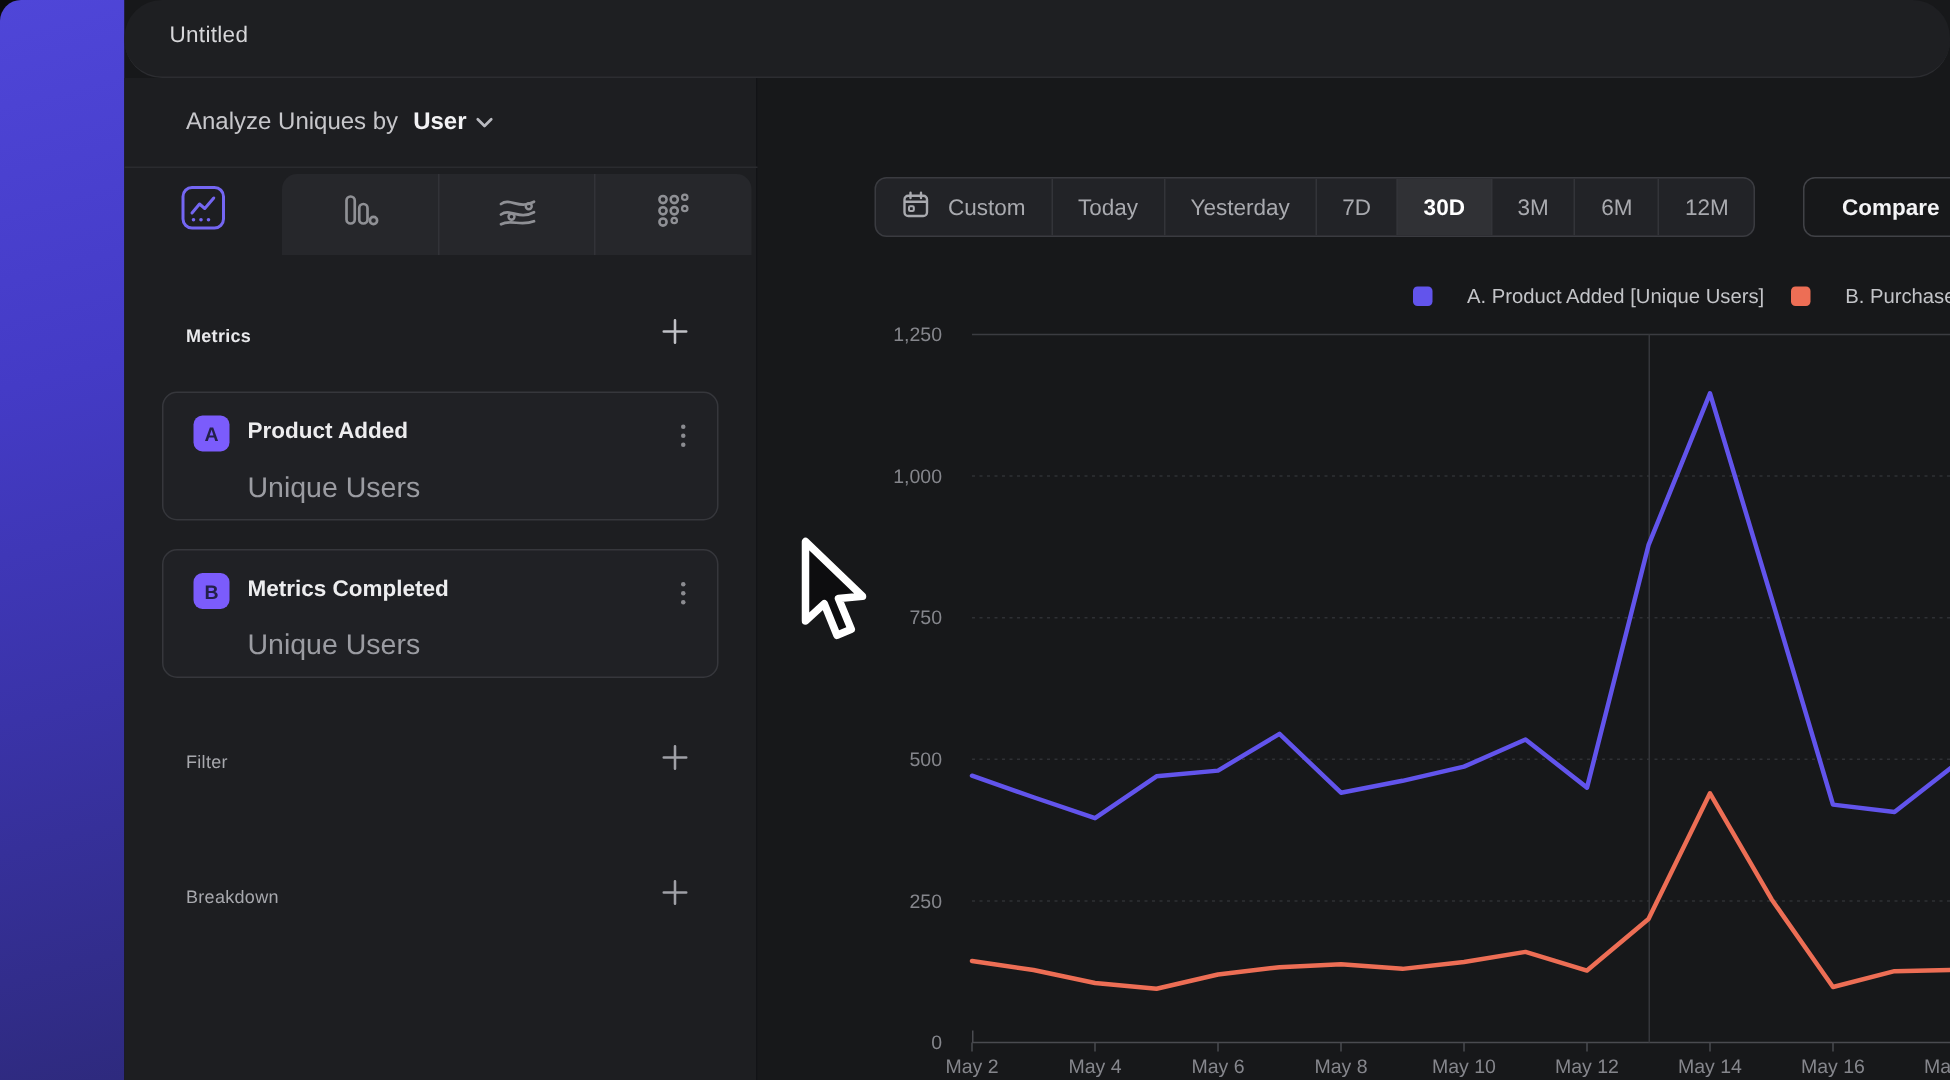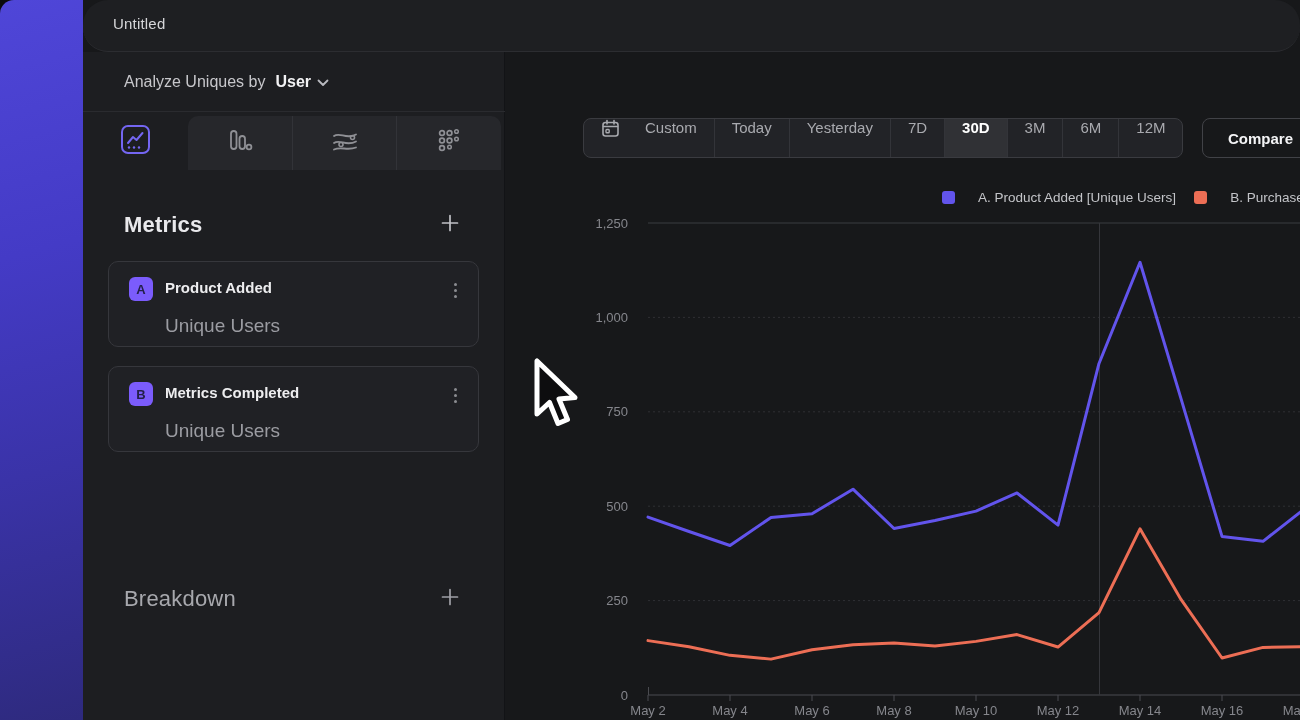--- a/index.html
+++ b/index.html
@@ -31,40 +31,40 @@
   .tabrow { position:absolute; left:0; top:60px; width:422px; height:58px; }
   .tab-selected { position:absolute; left:0; top:0; width:105px; height:58px;
                   display:flex; align-items:center; justify-content:center; }
   .tab-group { position:absolute; left:105px; top:4px; right:4px; height:54px; background:#26272b;
                border-radius:10px 10px 0 0; display:flex; }
   .tab-cell { flex:1; display:flex; align-items:center; justify-content:center; cursor:pointer; }
   .tab-cell + .tab-cell { border-left:1px solid #323338; }
 
   .section-header { position:absolute; left:41px; right:45px; display:flex;
                     align-items:center; justify-content:space-between; }
-  .section-title { font-size:22px; font-weight:700; color:#e9e9ec; letter-spacing:.2px; }
+  .section-title { font-size:12px; font-weight:700; color:#e9e9ec; letter-spacing:.2px; }
   .section-title.dim { color:#a7a8ad; font-weight:500; }
 
   .metric-card { position:absolute; left:25px; width:371px; height:86px; background:#202125;
                  border:1px solid #36373c; border-radius:10px; }
   .metric-badge { position:absolute; left:20px; top:15px; width:24px; height:24px; border-radius:6px;
                   background:#7b5cfc; color:#23204a; font-size:13px; font-weight:700;
                   display:flex; align-items:center; justify-content:center; }
   .metric-title { position:absolute; left:56px; top:17px; font-size:15px; font-weight:700; color:#ededef; }
   .metric-sub { position:absolute; left:56px; top:53px; font-size:19px; color:#9b9ca2; }
   .kebab { position:absolute; right:14px; top:18px; width:18px; height:20px; display:flex;
            flex-direction:column; align-items:center; justify-content:center; gap:3px; cursor:pointer; }
   .kebab i { width:3px; height:3px; border-radius:50%; background:#8b8c91; }
 
   
   .main { position:absolute; left:422px; top:52px; width:795px; height:668px; overflow:hidden; }
 
   .range-group { position:absolute; left:78px; top:66px; height:40px; display:flex;
                  background:#222327; border:1px solid #3a3b40; border-radius:8px; overflow:hidden; }
-  .range-seg { display:flex; justify-content:center; gap:25px; padding:0 17px;
+  .range-seg { display:flex; align-items:center; justify-content:center; gap:12px; padding:0 17px;
                font-size:15px; color:#a9aaaf; cursor:pointer; white-space:nowrap; }
   .range-seg + .range-seg { border-left:1px solid #333439; }
   .range-seg.selected { background:#303135; color:#ffffff; font-weight:700; }
 
   .compare-btn { position:absolute; left:697px; top:66px; height:40px; width:130px;
                  border:1px solid #414247; border-radius:8px; background:transparent;
                  color:#f4f4f6; font-size:15px; font-weight:700; text-align:left;
                  padding-left:25px; font-family:"Liberation Sans",sans-serif; cursor:pointer; }
 
   .legend { position:absolute; left:437px; top:138px; display:flex; gap:18px; white-space:nowrap; }
@@ -178,20 +178,28 @@
         <div class="metric-badge">B</div>
         <div class="metric-title">Metrics Completed</div>
         <div class="metric-sub">Unique Users</div>
         <div class="kebab">
             <i></i>
             <i></i>
             <i></i>
           </div>
       </div>
 
+      <div class="section-header" style="top:444px;">
+        <span class="section-title dim">Filter</span>
+        <span>
+          <svg width="18" height="18" viewBox="0 0 18 18">
+              <path d="M9 1.5 V16.5 M1.5 9 H16.5" stroke="#9fa0a6" stroke-width="1.7" stroke-linecap="round"></path>
+            </svg>
+        </span>
+      </div>
 
       <div class="section-header" style="top:534px;">
         <span class="section-title dim">Breakdown</span>
         <span>
           <svg width="18" height="18" viewBox="0 0 18 18">
               <path d="M9 1.5 V16.5 M1.5 9 H16.5" stroke="#9fa0a6" stroke-width="1.7" stroke-linecap="round"></path>
             </svg>
         </span>
       </div>
     </div>

